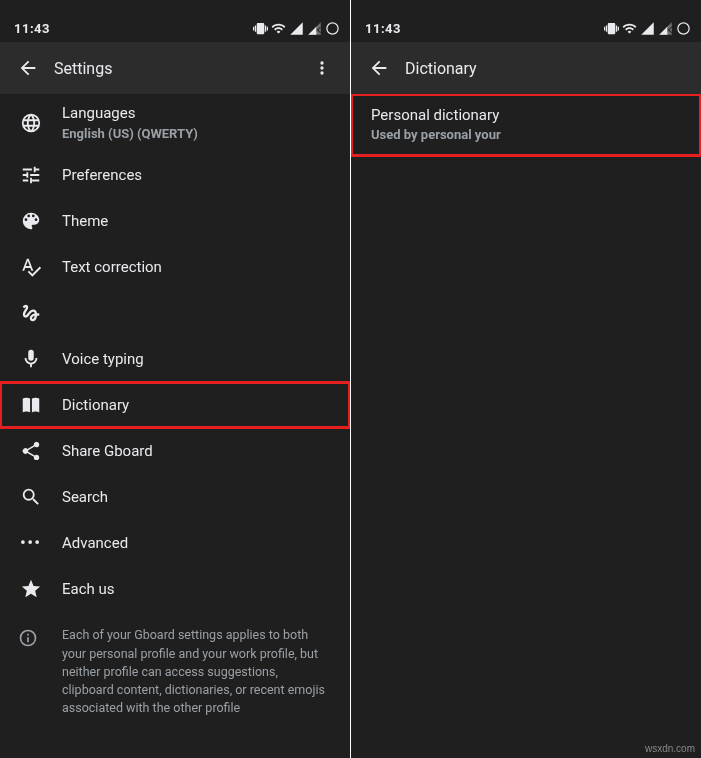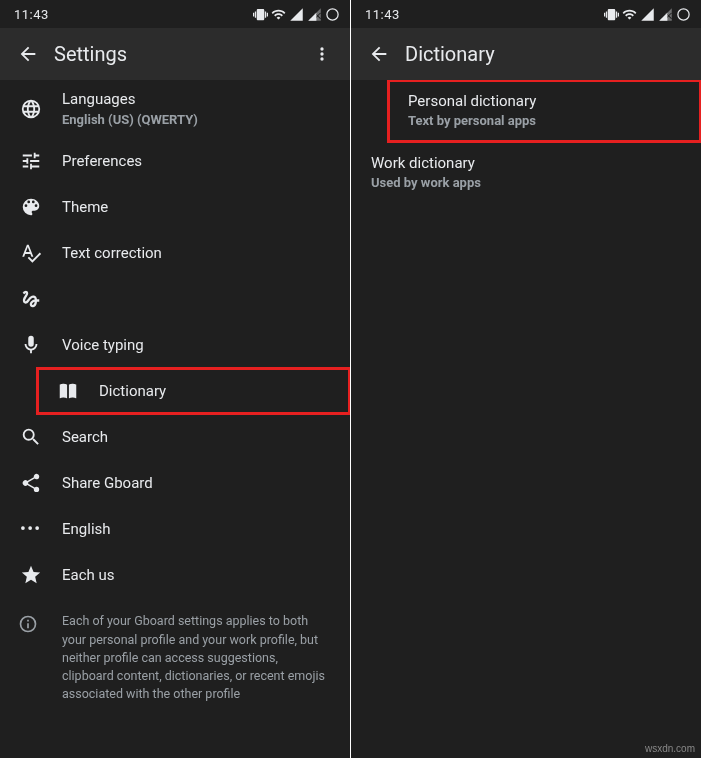--- a/index.html
+++ b/index.html
@@ -23,39 +23,40 @@
   }
   .screen + .screen { margin-left: 1px; }
   .statusbar {
     height: 28px;
     background: #1f1f1f;
     display: flex;
     align-items: center;
     justify-content: space-between;
     padding: 0 10px 0 14px;
     font-size: 13px;
-    font-weight: 400;
+    font-weight: 700;
     letter-spacing: 0.5px;
+    margin-top: 14px;
   }
   .statusbar .icons { display:flex; align-items: center; gap: 3px; }
   .statusbar svg { width:15px; height:15px; fill:#e8eaed; display:block; }
   .appbar {
     height: 52px;
     background: #2c2c2c;
     display: flex;
     align-items: center;
     padding: 0 8px;
   }
   .appbar .back, .appbar .menu {
     width: 40px; height: 40px;
     display:flex; align-items:center; justify-content:center;
   }
   .appbar .back svg, .appbar .menu svg { fill:#e8eaed; }
   .appbar .title {
-    font-size: 20px;
+    font-size: 16px;
     font-weight: 400;
     flex: 1;
     padding-left: 6px;
   }
   .content { flex:1; overflow:hidden; }
   .row {
     display:flex;
     align-items:center;
     min-height:46px;
     padding: 10px 16px 10px 18px;
@@ -68,21 +69,20 @@
     margin-right: 18px;
     flex-shrink:0;
   }
   .row .icon svg { width:22px; height:22px; fill:#e8eaed; }
   .row .texts { flex:1; }
   .row .label { font-size:15px; color:#e8eaed; line-height:1.3; }
   .row .sub { font-size:13px; color:#9aa0a6; margin-top:2px; line-height:1.3;font-weight:bold; }
   .highlight {
     outline: 3px solid #e62020;
     outline-offset: -2px;
-    margin-left: 37px;
   }
   .info-row {
     display:flex;
     padding: 14px 20px 16px 18px;
     align-items:flex-start;
   }
   .info-row .icon { width:26px; margin-right:18px; margin-top:2px; flex-shrink:0; }
   .info-row .icon svg { width:20px; height:20px; fill:#9aa0a6; }
   .info-row .text { font-size:12.5px; color:#9aa0a6; line-height:1.45; }
   
@@ -213,45 +213,45 @@
           </svg>
         </span>
       <div class="texts">
           <div class="label">Dictionary</div>
         </div>
     </div>
 
     <div class="row">
       <span class="icon">
           <svg viewBox="0 0 24 24">
+            <path d="M18 16.08a2.91 2.91 0 0 0-1.96.77L8.91 12.7c.06-.23.09-.46.09-.7s-.03-.47-.09-.7l7.05-4.11A3 3 0 1 0 15 5c0 .24.03.47.09.7L8.04 9.81a3 3 0 1 0 0 4.38l7.12 4.16c-.05.21-.08.43-.08.65a2.92 2.92 0 1 0 2.92-2.92z"></path>
+          </svg>
+        </span>
+      <div class="texts">
+          <div class="label">Share Gboard</div>
+        </div>
+    </div>
+
+    <div class="row">
+      <span class="icon">
+          <svg viewBox="0 0 24 24">
             <path d="M15.5 14h-.79l-.28-.27A6.47 6.47 0 0 0 16 9.5 6.5 6.5 0 1 0 9.5 16a6.47 6.47 0 0 0 4.23-1.57l.27.28v.79l5 4.99L20.49 19l-4.99-5zm-6 0A4.5 4.5 0 1 1 14 9.5 4.5 4.5 0 0 1 9.5 14z"></path>
           </svg>
         </span>
       <div class="texts">
           <div class="label">Search</div>
         </div>
     </div>
 
     <div class="row">
       <span class="icon">
-          <svg viewBox="0 0 24 24">
-            <path d="M18 16.08a2.91 2.91 0 0 0-1.96.77L8.91 12.7c.06-.23.09-.46.09-.7s-.03-.47-.09-.7l7.05-4.11A3 3 0 1 0 15 5c0 .24.03.47.09.7L8.04 9.81a3 3 0 1 0 0 4.38l7.12 4.16c-.05.21-.08.43-.08.65a2.92 2.92 0 1 0 2.92-2.92z"></path>
-          </svg>
-        </span>
-      <div class="texts">
-          <div class="label">Share Gboard</div>
-        </div>
-    </div>
-
-    <div class="row">
-      <span class="icon">
           <span class="dot3">•••</span>
         </span>
       <div class="texts">
-          <div class="label">English</div>
+          <div class="label">Advanced</div>
         </div>
     </div>
 
     <div class="row">
       <span class="icon">
           <svg viewBox="0 0 24 24">
             <path d="M12 17.27 18.18 21l-1.64-7.03L22 9.24l-7.19-.61L12 2 9.19 8.63 2 9.24l5.46 4.73L5.82 21z"></path>
           </svg>
         </span>
       <div class="texts">
@@ -300,27 +300,21 @@
         </svg>
     </div>
     <div class="title">Dictionary</div>
   </div>
 
   <div class="content">
 
     <div class="row noicon highlight" style="min-height:62px">
       <div class="texts">
         <div class="label">Personal dictionary</div>
-        <div class="sub">Text by personal apps</div>
+        <div class="sub">Used by personal your</div>
       </div>
     </div>
 
-    <div class="row noicon" style="min-height:62px">
-      <div class="texts">
-        <div class="label">Work dictionary</div>
-        <div class="sub">Used by work apps</div>
-      </div>
-    </div>
 
   </div>
 </div>
 
 <div class="watermark">wsxdn.com</div>
 
 </body></html>

